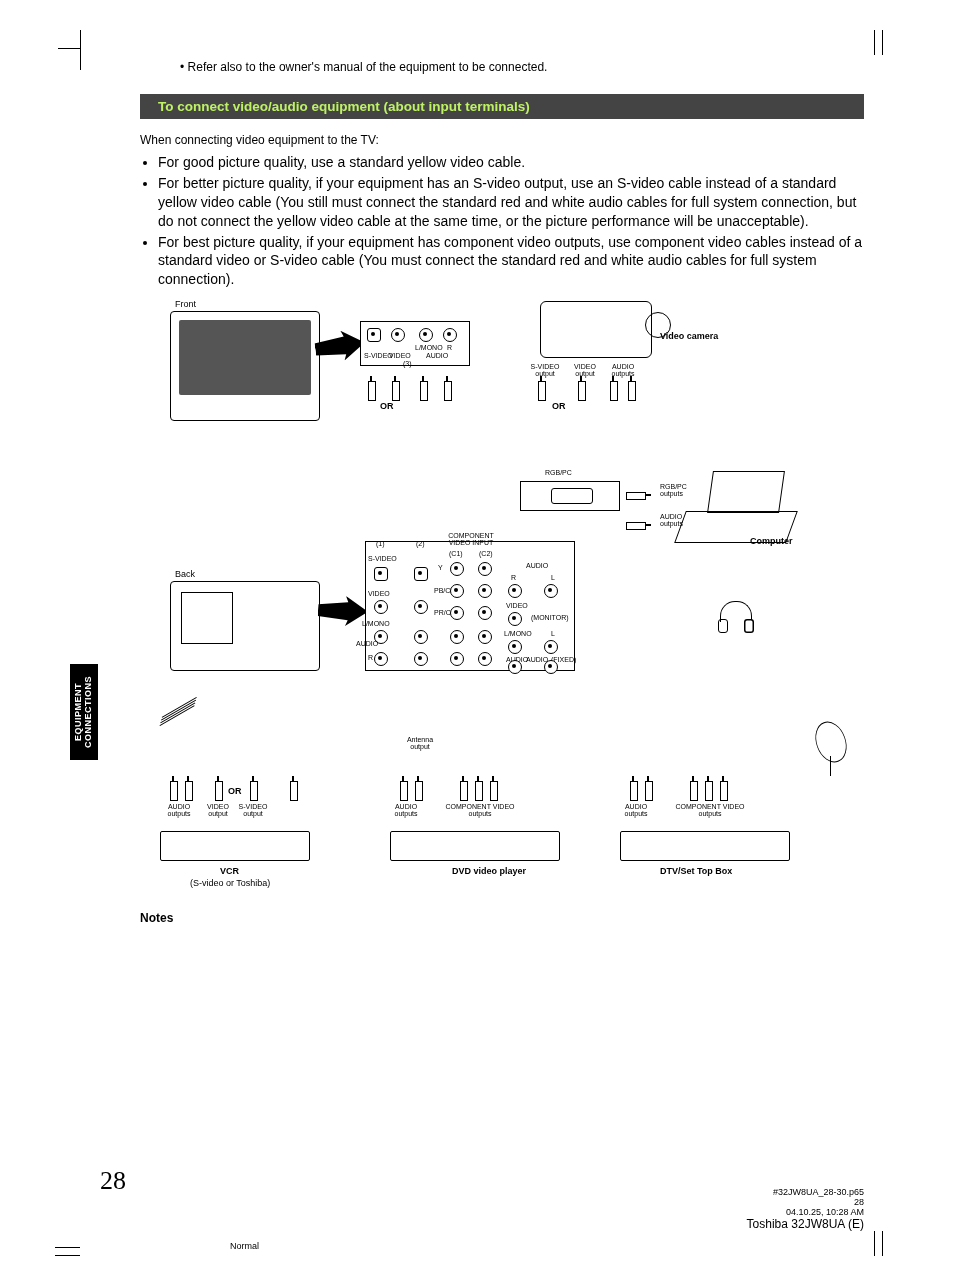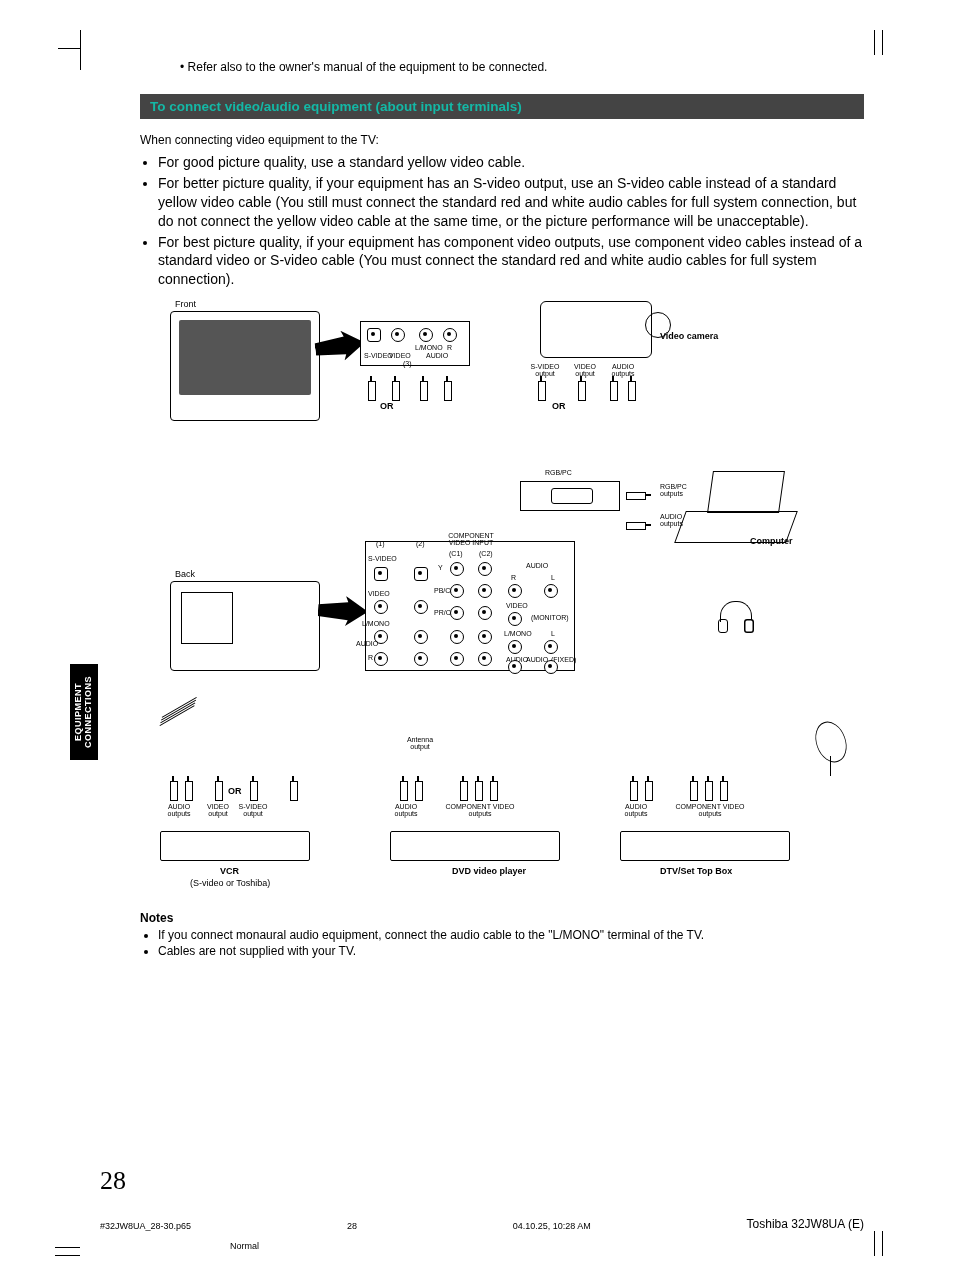--- a/index.html
+++ b/index.html
@@ -77,24 +77,24 @@
     font-size: 12px;
     margin: 14px 0 2px 40px;
   }
   .caution b { font-weight: bold; }
   .refer {
     font-size: 12px;
     margin: 0 0 20px 40px;
   }
   .section-bar {
     background: #444;
-    color: #14b8a6;
+    color: #bef264;
     font-weight: bold;
     font-size: 13.5px;
-    padding: 5px 10px;
+    padding: 5px 18px;
     margin: 10px 0 14px 0;
   }
   .intro {
     font-size: 12px;
     margin: 0 0 6px 0;
   }
   ul.bullets {
     font-size: 14px;
     margin: 0 0 12px 0;
     padding-left: 18px;
@@ -236,20 +236,21 @@
   }
   .footer {
     position: absolute;
     bottom: 55px;
     left: 100px;
     right: 90px;
     font-size: 9px;
     display: flex;
     justify-content: space-between;
     align-items: flex-end;
+    flex-direction: column;
   }
   .footer .mid { font-size: 9px; }
   .footer .right { font-size: 12px; }
   .footer-black {
     position: absolute;
     bottom: 35px;
     left: 230px;
     font-size: 9px;
   }
 </style>
@@ -427,24 +428,20 @@
       <div class="box dvd"></div>
       <span class="lbl bold" style="left:270px; top:565px;padding-left:22px;">DVD video player</span>
 
       <div class="box stb"></div>
       <span class="lbl bold" style="left:500px; top:565px;">DTV/Set Top Box</span>
 
       <div class="dish"></div>
     </div>
 
     <div class="notes-head">Notes</div>
-    <ul class="notes">
-      <li>If you connect monaural audio equipment, connect the audio cable to the "L/MONO" terminal of  the TV.</li>
-      <li>Cables are not supplied with your TV.</li>
-    </ul>
   </div>
 
   <div class="page-num">28</div>
 
   <div class="footer">
     <span>#32JW8UA_28-30.p65</span>
     <span class="mid">28</span>
     <span class="mid">04.10.25, 10:28 AM</span>
     <span class="right">Toshiba 32JW8UA (E)</span>
   </div>

